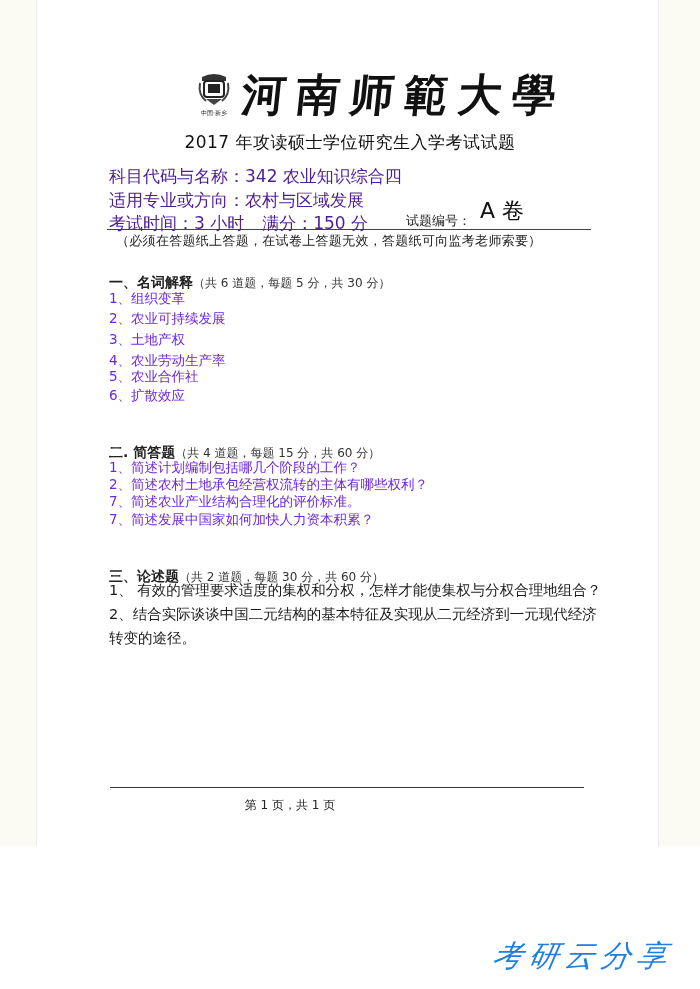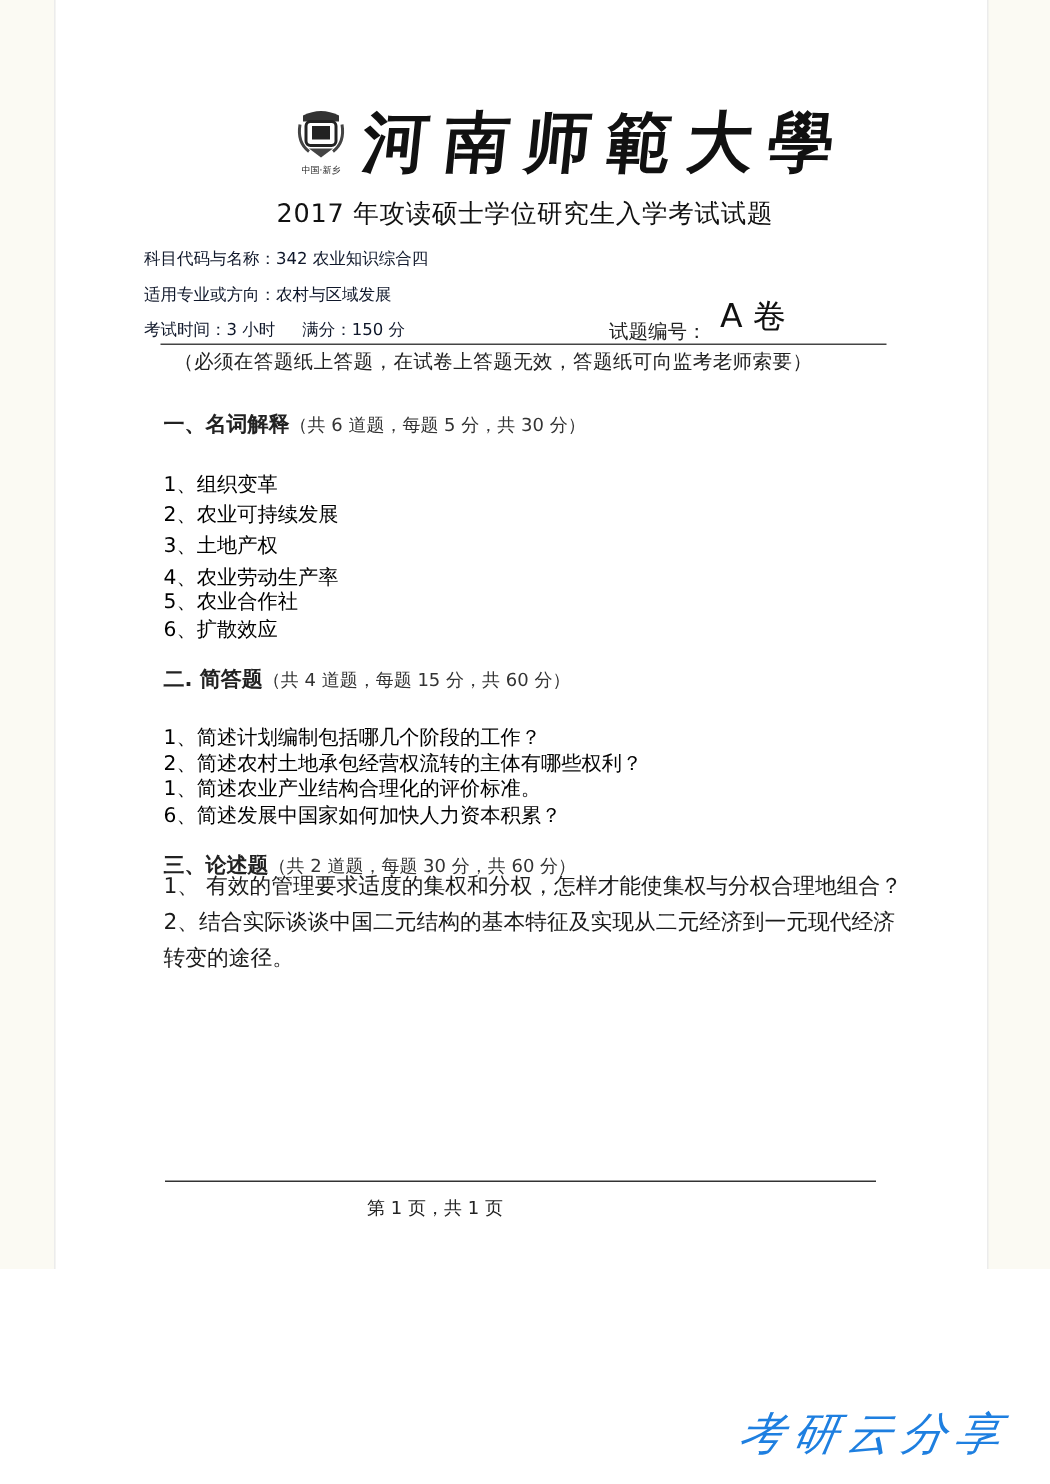--- a/index.html
+++ b/index.html
@@ -30,38 +30,38 @@
     .univ-name {
       left: 242px; top: 66px;
       font-family: "DejaVu Serif", "Liberation Serif", serif;
       font-size: 44px; font-weight: bold; letter-spacing: 10px;
       color: #111; transform: skewX(-6deg);
     }
     .exam-title {
       left: 0; width: 700px; text-align: center; top: 131px;
       font-size: 17px; color: #111; letter-spacing: 0.5px;
     }
-    .meta { left: 96px; font-size: 11px; color: #0f172a; }
+    .meta { left: 109px; font-size: 17px; color: #4c1d95; }
     .meta1 { top: 165px; }
     .meta2 { top: 189px; }
     .meta3 { top: 212px; }
     .meta3 .gap { display: inline-block; width: 18px; }
     .exam-code-label { left: 406px; top: 212px; font-size: 13px; color: #222; text-align: center; }
     .paper-variant { left: 480px; top: 196px; font-size: 22px; color: #111; }
     .rule-top {
       left: 107px; top: 229px; width: 484px; height: 0;
       border-top: 1.5px solid #444;
     }
     .notice { left: 116px; top: 232px; font-size: 13px; color: #222; letter-spacing: 0.3px; }
 
     
     .sec-head { left: 109px; font-size: 13px; color: #222; margin-top: 13px; }
     .sec-head b { font-weight: bold; font-size: 14px; }
     .sec-head .sub { font-size: 12px; color: #333; }
-    .item { left: 109px; font-size: 13.5px; color: #000000; margin-top: 24px; }
+    .item { left: 109px; font-size: 13.5px; color: #6d28d9; }
     .essay-item { left: 109px; font-size: 14.5px; color: #1a1a1a; }
 
     .rule-bottom {
       left: 110px; top: 787px; width: 474px; height: 0;
       border-top: 1.5px solid #333;
     }
     .page-num { left: 0; width: 580px; text-align: center; top: 797px; font-size: 12px; color: #222; }
 
     .watermark {
       left: 493px; top: 936px; font-size: 30px; color: #1e7fe0;
@@ -111,22 +111,22 @@
 <div class="abs item" style="top:331px">3、土地产权</div>
 <div class="abs item" style="top:352px">4、农业劳动生产率</div>
 <div class="abs item" style="top:368px">5、农业合作社</div>
 <div class="abs item" style="top:387px">6、扩散效应</div>
 
 <div class="abs sec-head" style="top:431px">
   <b>二. 简答题</b><span class="sub">（共 4 道题，每题 15 分，共 60 分）</span>
 </div>
 <div class="abs item" style="top:459px">1、简述计划编制包括哪几个阶段的工作？</div>
 <div class="abs item" style="top:476px">2、简述农村土地承包经营权流转的主体有哪些权利？</div>
-<div class="abs item" style="top:493px">1、简述农业产业结构合理化的评价标准。</div>
-<div class="abs item" style="top:511px">6、简述发展中国家如何加快人力资本积累？</div>
+<div class="abs item" style="top:493px">7、简述农业产业结构合理化的评价标准。</div>
+<div class="abs item" style="top:511px">7、简述发展中国家如何加快人力资本积累？</div>
 
 <div class="abs sec-head" style="top:555px">
   <b>三、论述题</b><span class="sub">（共 2 道题，每题 30 分，共 60 分）</span>
 </div>
 <div class="abs essay-item" style="top:581px">1、 有效的管理要求适度的集权和分权，怎样才能使集权与分权合理地组合？</div>
 <div class="abs essay-item" style="top:605px">2、结合实际谈谈中国二元结构的基本特征及实现从二元经济到一元现代经济</div>
 <div class="abs essay-item" style="top:629px">转变的途径。</div>
 
 <div class="abs rule-bottom"></div>
 <div class="abs page-num">第 1 页，共 1 页</div>

